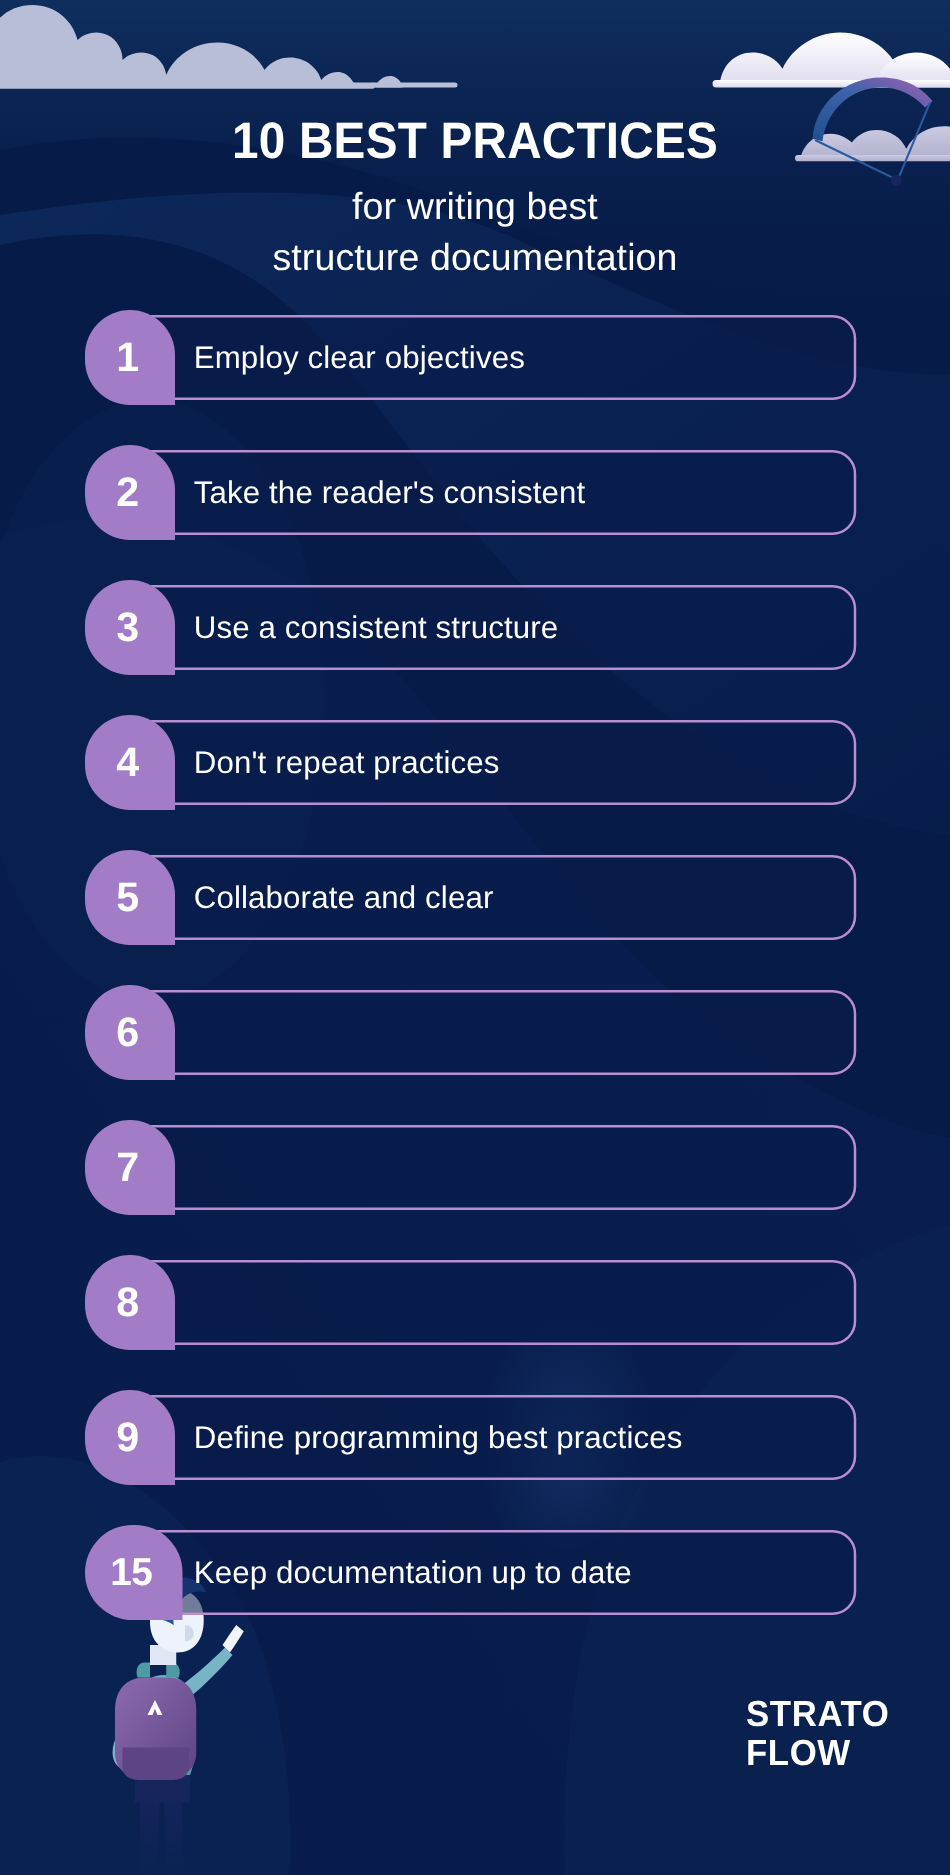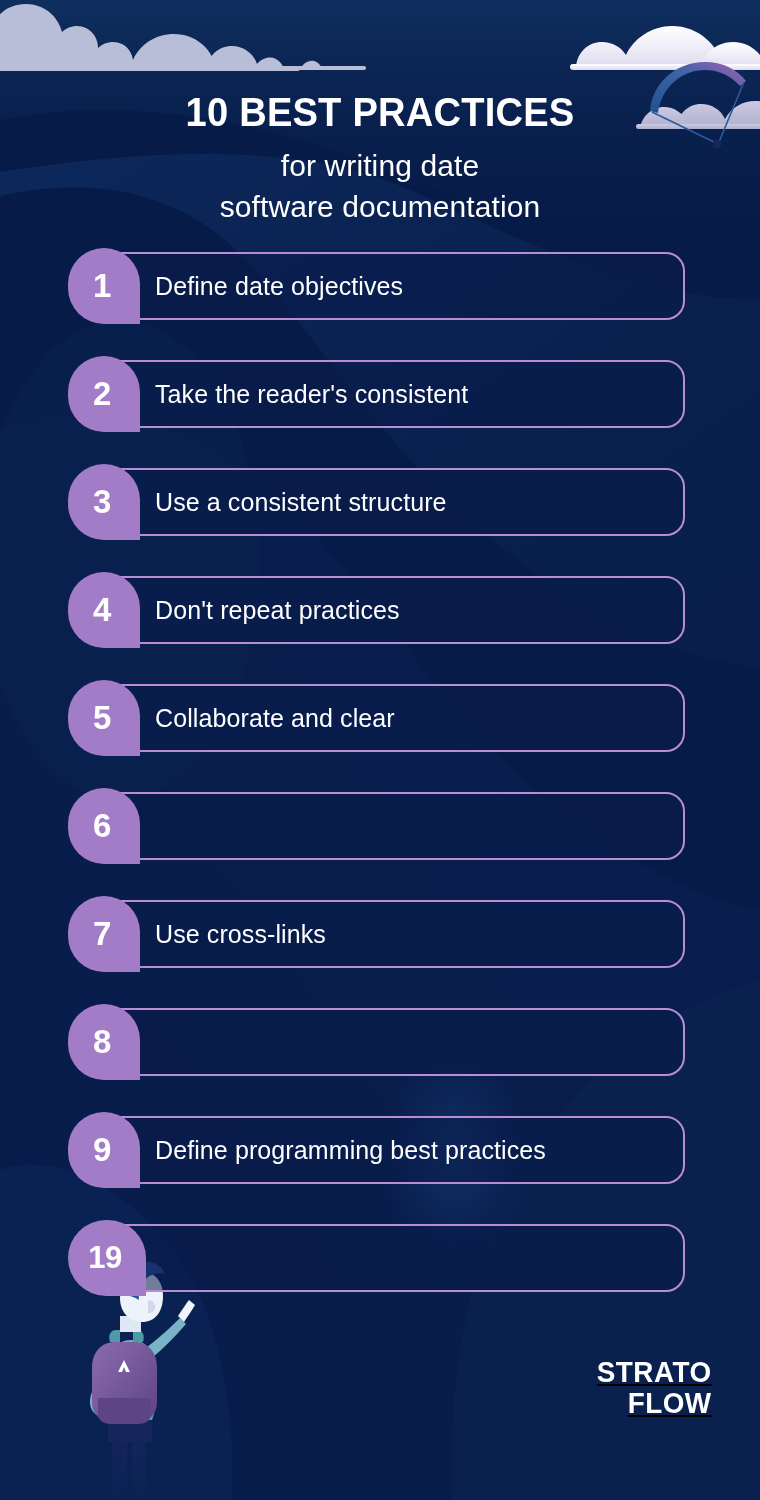--- a/index.html
+++ b/index.html
@@ -113,23 +113,22 @@
     letter-spacing: -0.5px;
   }
   .badge.wide { width: 78px; }
   .badge.wide .badge-num { width: 74px; font-size: 31px; }
 
   
   .logo {
     position: absolute;
     right: 48px;
     bottom: 82px;
-    text-align: right;
+    text-align: left;
     z-index: 7;
-    text-decoration: underline;
   }
   .logo-line {
     font-size: 29px;
     font-weight: 800;
     color: #ffffff;
     line-height: 1.05;
     letter-spacing: 0.5px;
     transform: scaleX(0.96);
     transform-origin: right center;
   }
@@ -224,33 +223,33 @@
     <g stroke="#2b5a9e" stroke-width="1.6" fill="none">
       <line x1="652" y1="112" x2="716" y2="143"></line>
       <line x1="744" y1="82" x2="719" y2="142"></line>
     </g>
     <circle cx="717" cy="144" r="4.4" fill="#16255c"></circle>
   </svg>
 
   <div class="header">
     <h1 class="title">10 BEST PRACTICES</h1>
     <p class="subtitle">
-      <span>for writing date</span><br>
-      <span>software documentation</span>
+      <span>for writing best</span><br>
+      <span>structure documentation</span>
     </p>
   </div>
 
   <div class="list">
 
     <div class="item">
       <div class="pill"></div>
       <div class="badge">
         <div class="badge-num">1</div>
       </div>
-      <div class="label">Define date objectives</div>
+      <div class="label">Employ clear objectives</div>
     </div>
 
     <div class="item">
       <div class="pill"></div>
       <div class="badge">
         <div class="badge-num">2</div>
       </div>
       <div class="label">Take the reader's consistent</div>
     </div>
 
@@ -283,43 +282,43 @@
       <div class="badge">
         <div class="badge-num">6</div>
       </div>
     </div>
 
     <div class="item">
       <div class="pill"></div>
       <div class="badge">
         <div class="badge-num">7</div>
       </div>
-      <div class="label">Use cross-links</div>
     </div>
 
     <div class="item">
       <div class="pill"></div>
       <div class="badge">
         <div class="badge-num">8</div>
       </div>
     </div>
 
     <div class="item">
       <div class="pill"></div>
       <div class="badge">
         <div class="badge-num">9</div>
       </div>
       <div class="label">Define programming best practices</div>
     </div>
 
     <div class="item">
       <div class="pill"></div>
       <div class="badge wide">
-        <div class="badge-num">19</div>
-      </div>
+        <div class="badge-num">15</div>
+      </div>
+      <div class="label">Keep documentation up to date</div>
     </div>
 
   </div>
 
   <svg class="bg-layer" viewBox="0 0 760 1500" preserveAspectRatio="none">
     <defs>
       <linearGradient id="pants" x1="0" y1="0" x2="0" y2="1">
         <stop offset="0%" stop-color="#16255c"></stop>
         <stop offset="100%" stop-color="#16255c" stop-opacity="0"></stop>
       </linearGradient>

